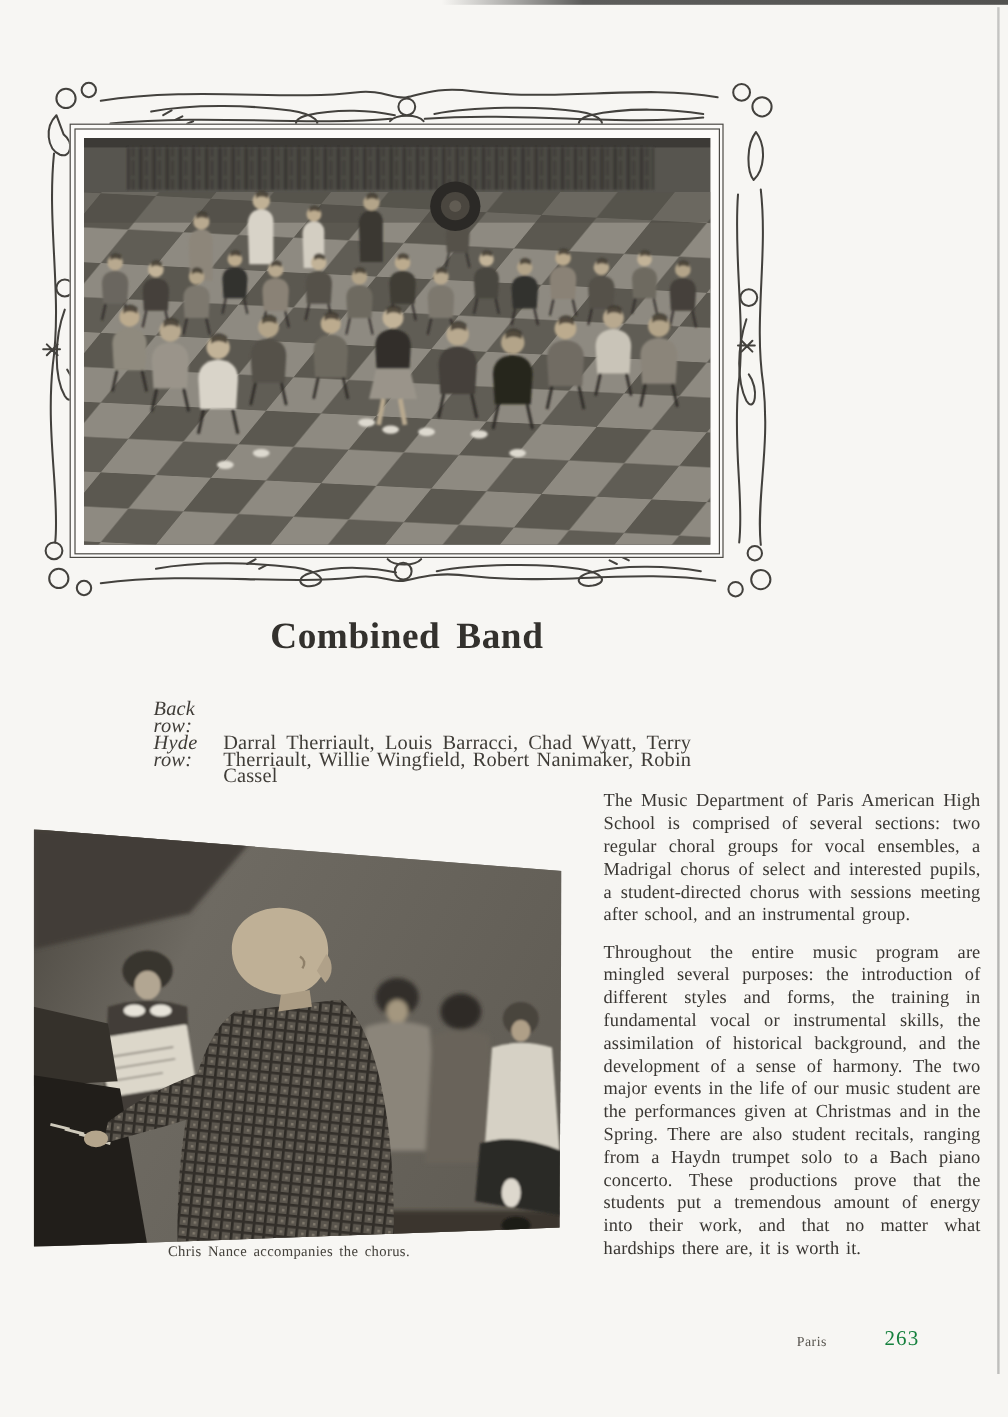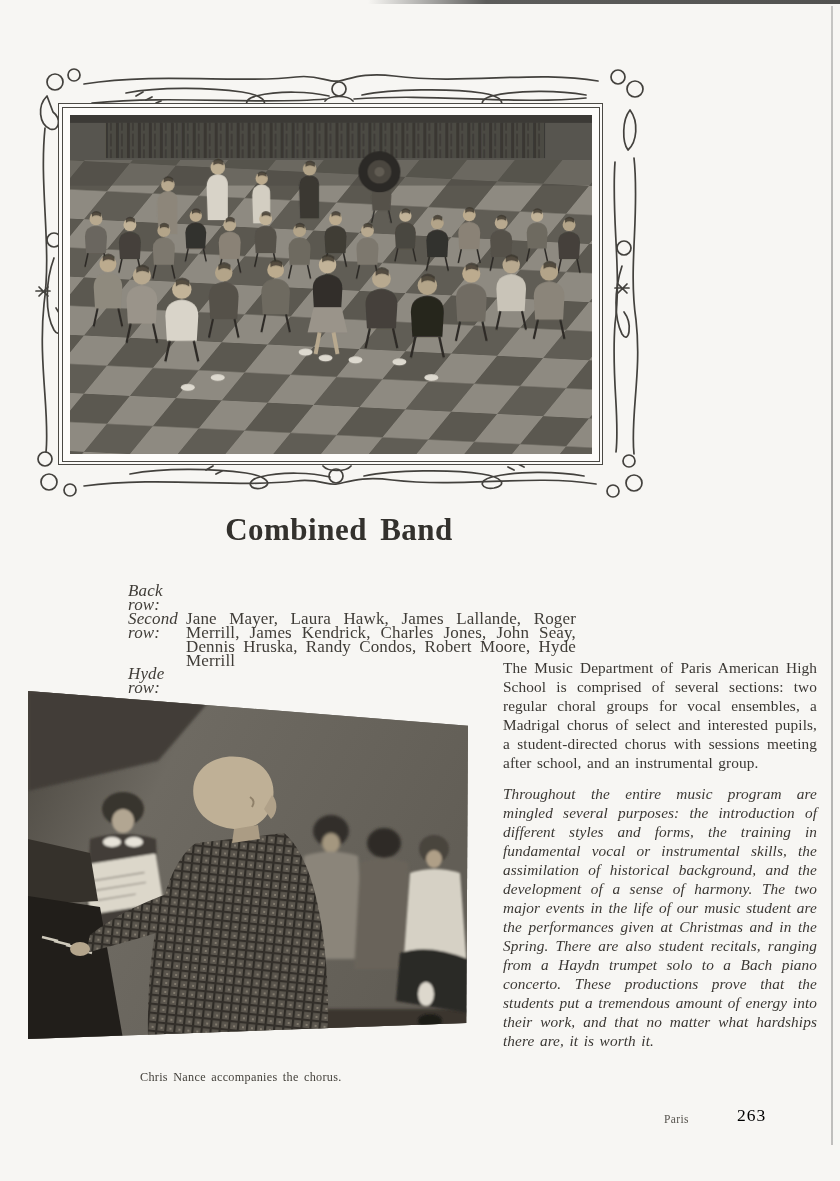--- a/index.html
+++ b/index.html
@@ -29,34 +29,34 @@
   .roster { position:absolute; left:128px; top:556px; width:448px;
     font-size:17px; line-height:13.9px; letter-spacing:.15px; color:#403d38;margin-top:28px; }
   .roster-row { display:flex; }
   .roster-label { flex:none; width:58px; font-style:italic; }
   .roster-names { flex:1; text-align:justify; word-spacing:1.5px; }
 
   
   .chorus-photo { position:absolute; left:28px; top:691px; width:440px; height:348px;
     clip-path:polygon(0% 0%, 100% 10%, 99.6% 95.4%, 0% 100%); background:#6e6a62; }
   .chorus-photo svg { display:block; width:100%; height:100%; }
-  .chorus-caption { position:absolute; left:140px; top:1070px; font-size:12.2px;
+  .chorus-caption { position:absolute; left:140px; top:1036px; font-size:12.2px;
     letter-spacing:.3px; word-spacing:2px; color:#45423c; }
 
   
   .article { position:absolute; left:503px; top:658px; width:314px;
     font-size:15.3px; line-height:19px; text-align:justify;
     word-spacing:1.6px; letter-spacing:.1px; color:#3a3733; }
-  .article p + p { margin-top:12px;font-style:italic; }
+  .article p + p { margin-top:12px; }
 
   
   .footer-book { position:absolute; left:664px; top:1113px; font-size:11.5px;
     letter-spacing:.4px; color:#56534d; }
   .footer-page { position:absolute; left:737px; top:1105px; font-size:17.5px;
-    letter-spacing:1px; color:#000000; }
+    letter-spacing:1px; color:#15803d; }
 </style>
 </head>
 <body>
 
 <div class="page">
   <div class="scan-top-strip"></div>
   <div class="scan-right-edge"></div>
 
   <div class="frame-wrap">
     <svg class="ornament" viewBox="0 0 618 438">
@@ -342,25 +342,22 @@
     </div>
   </div>
 
   <h1 class="band-title">Combined Band</h1>
 
   <div class="roster">
     <div class="roster-row">
       <span class="roster-label">Back row:</span>
     </div>
     <div class="roster-row">
-      <span class="roster-label">Second row:</span>
-      <span class="roster-names">Jane Mayer, Laura Hawk, James Lallande, Roger Merrill, James Kendrick, Charles Jones, John Seay, Dennis Hruska, Randy Condos, Robert Moore, Hyde Merrill</span>
-    </div>
-    <div class="roster-row">
       <span class="roster-label">Hyde row:</span>
+      <span class="roster-names">Darral Therriault, Louis Barracci, Chad Wyatt, Terry Therriault, Willie Wingfield, Robert Nanimaker, Robin Cassel</span>
     </div>
   </div>
 
   <div class="chorus-photo" title="Chris Nance seated at the piano accompanying chorus members">
     <svg viewBox="0 0 440 348" preserveAspectRatio="none">
       <defs>
         <pattern id="plaid" width="9" height="9" patternUnits="userSpaceOnUse" patternTransform="rotate(6)">
           <rect width="9" height="9" fill="#5a554d"></rect>
           <rect width="2.2" height="9" fill="#2e2b26"></rect>
           <rect y="0" width="9" height="2.2" fill="#332f2a"></rect>

